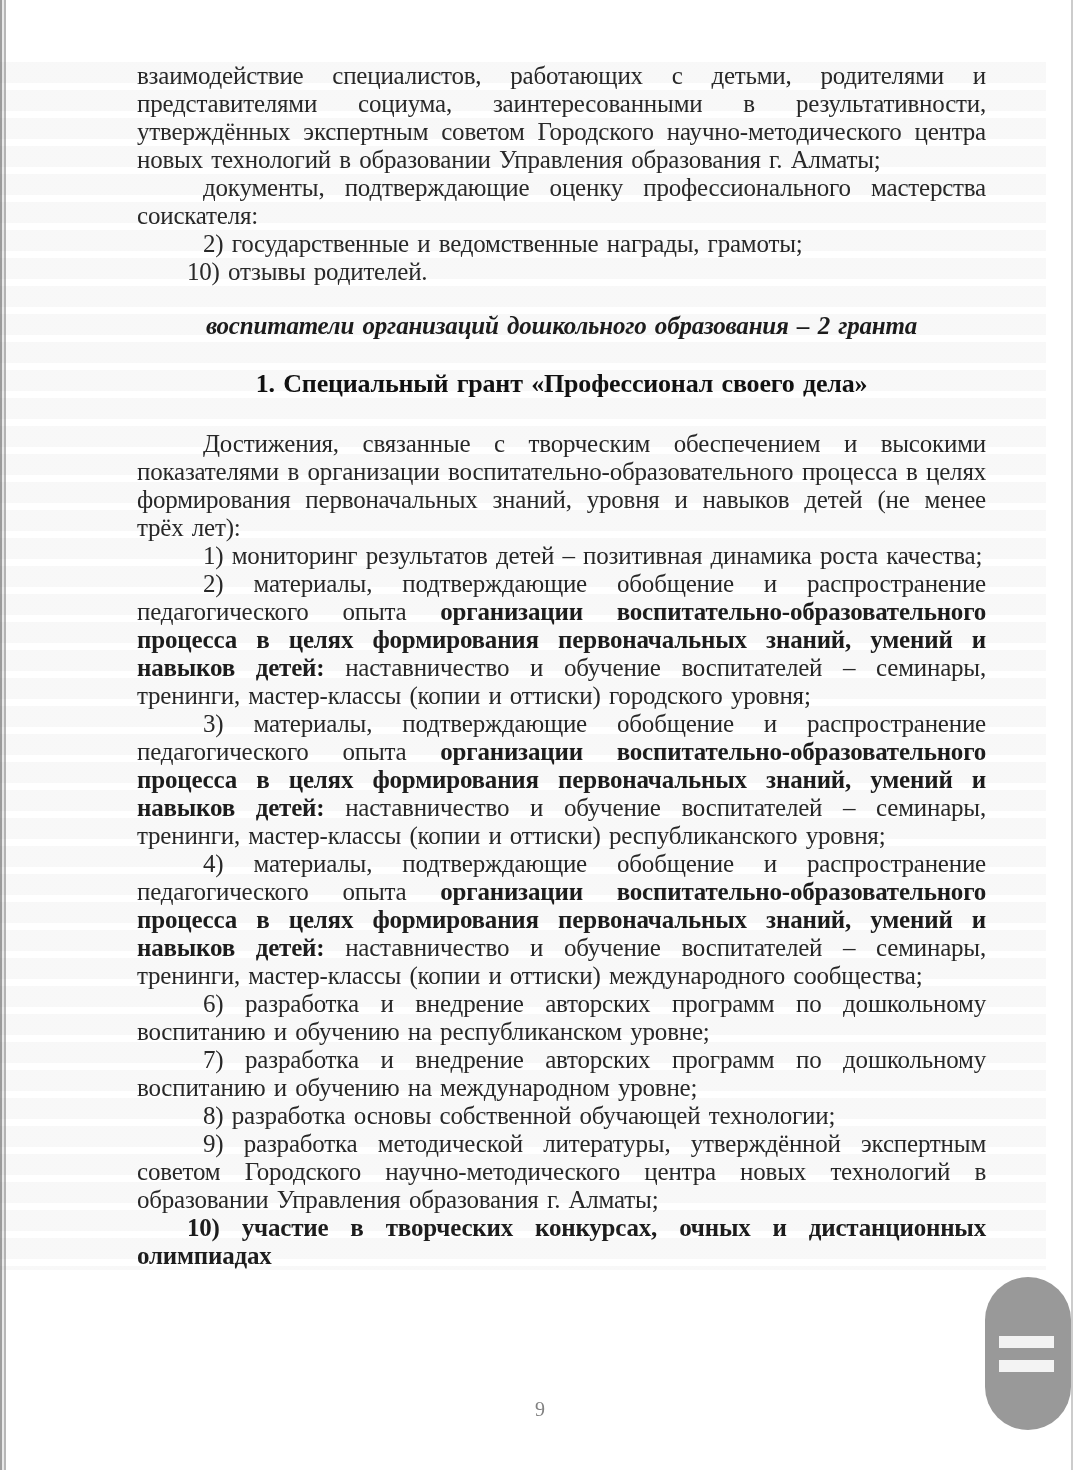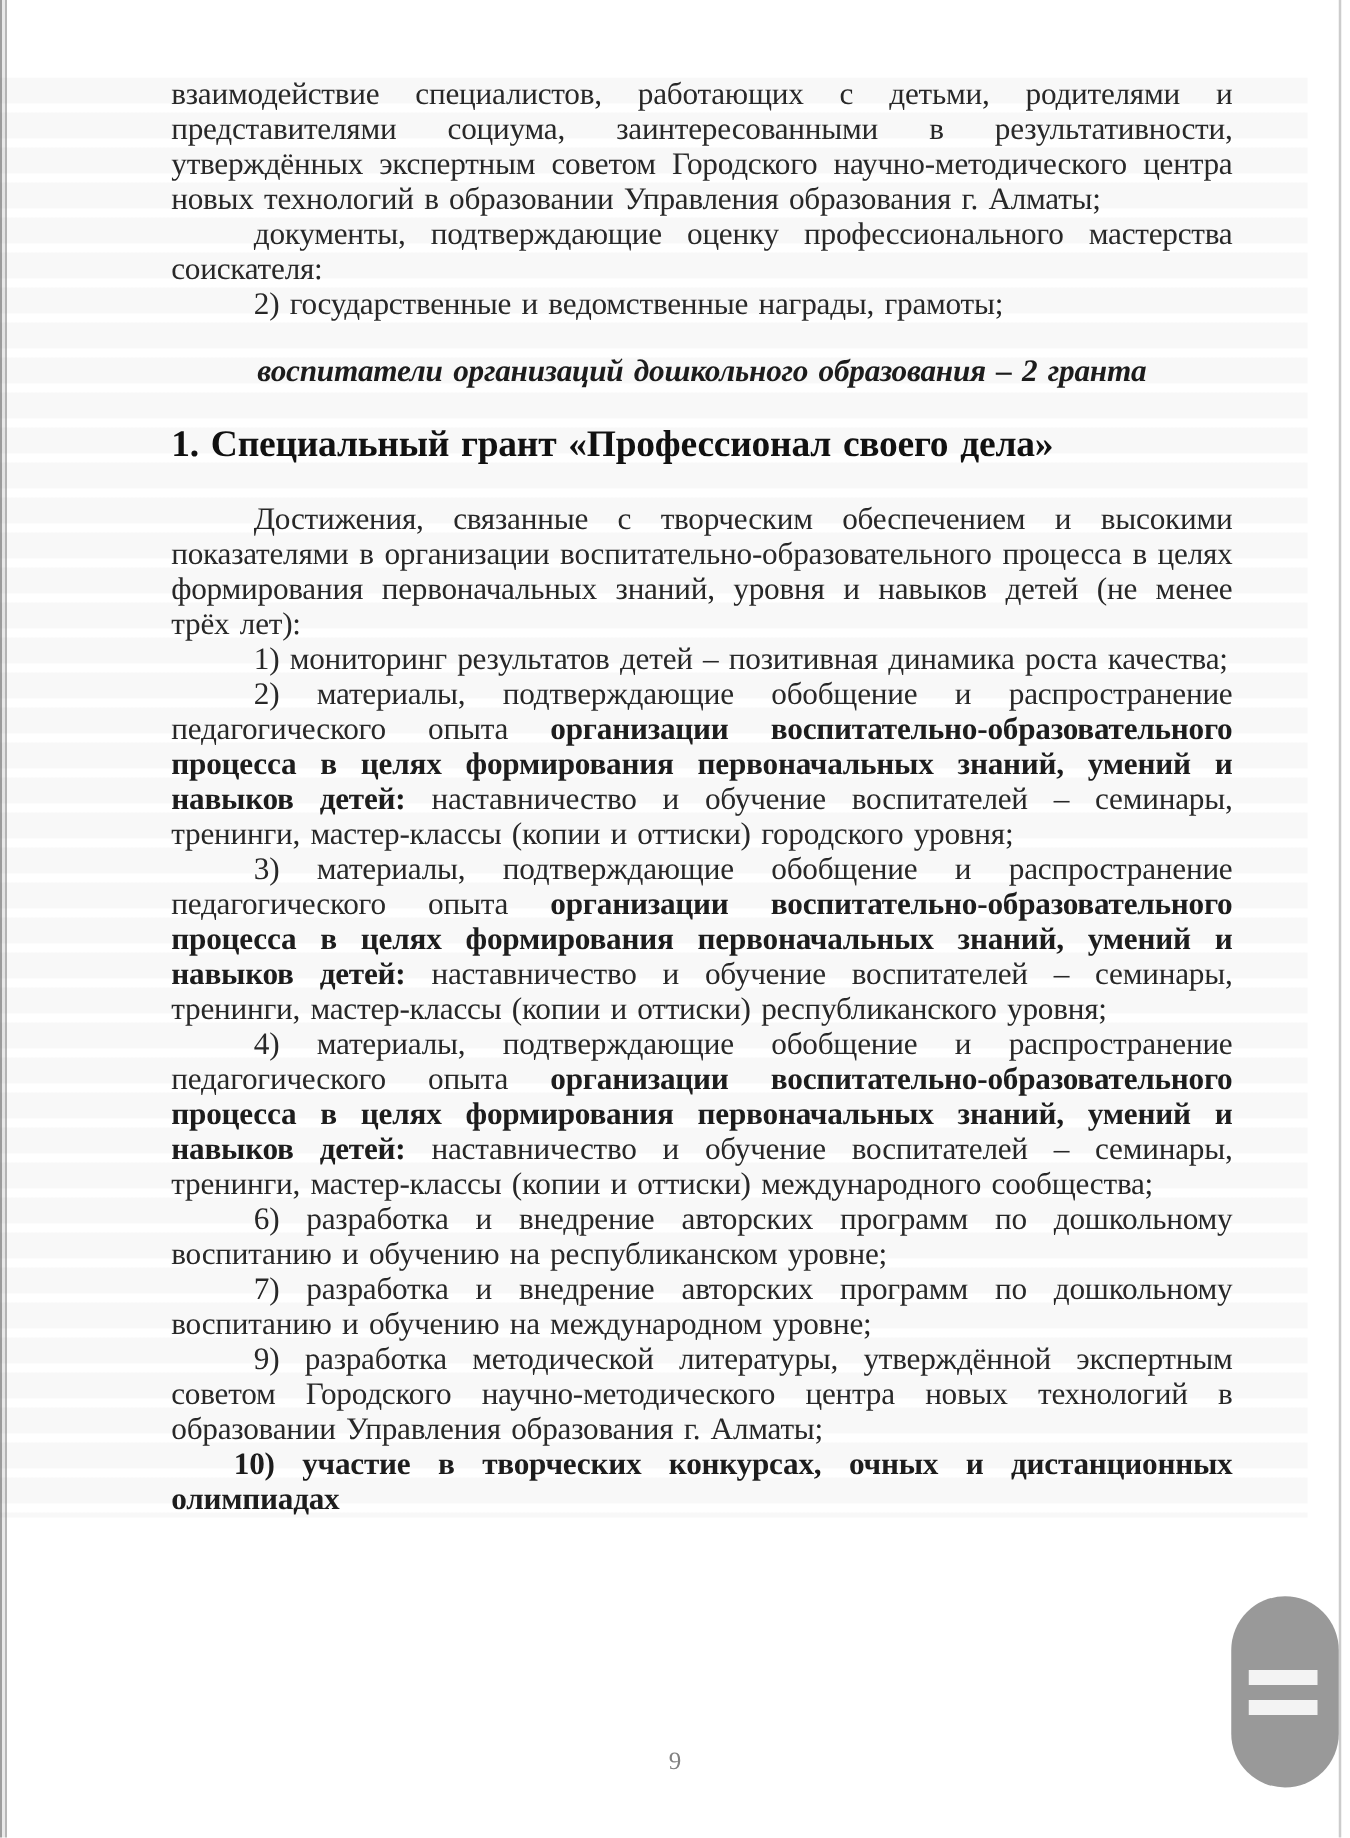--- a/index.html
+++ b/index.html
@@ -37,23 +37,23 @@
   .doc p{margin:0;text-indent:66px;}
   .doc p.flush{text-indent:0;}
   .doc p.hang10{text-indent:50px;}
   .h-category{
     text-align:center;font-weight:bold;font-style:italic;
     text-underline-offset:5px;text-decoration-thickness:2px;
     margin-top:26px !important;text-indent:0 !important;
     color:#1c1c1c;
   }
   .h-grant{
-    font-weight:bold;
+    text-align:center;font-weight:bold;
     margin-top:30px !important;text-indent:0 !important;
-    font-size:30px;color:#111111;
+    font-size:26px;color:#111111;
   }
   .intro-gap{margin-top:32px !important;}
   .b{font-weight:bold;color:#1d1d1d;}
   .bold-line{font-weight:bold;color:#1d1d1d;}
   
   .page-num{
     position:absolute;left:0;top:1398px;width:1080px;
     text-align:center;
     font-size:20px;color:#818181;
   }
@@ -78,40 +78,42 @@
 <div class="doc">
 
   <p class="flush">взаимодействие специалистов, работающих с детьми, родителями и представителями социума, заинтересованными в результативности, утверждённых экспертным советом Городского научно-методического центра новых технологий в образовании Управления образования г. Алматы;</p>
 
 
   <p>документы, подтверждающие оценку профессионального мастерства соискателя:</p>
 
   <p>2) государственные и ведомственные награды, грамоты;</p>
 
 
+  <p class="hang10">10) отзывы родителей.</p>
 
   <p class="h-category">воспитатели организаций дошкольного образования – 2 гранта</p>
 
   <p class="h-grant">1. Специальный грант «Профессионал своего дела»</p>
 
   <p class="intro-gap">Достижения, связанные с творческим обеспечением и высокими показателями в организации воспитательно-образовательного процесса в целях формирования первоначальных знаний, уровня и навыков детей (не менее трёх лет):</p>
 
   <p>1) мониторинг результатов детей – позитивная динамика роста качества;</p>
 
   <p><span>2) материалы, подтверждающие обобщение и распространение педагогического опыта </span><span class="b">организации воспитательно-образовательного процесса в целях формирования первоначальных знаний, умений и навыков детей:</span><span> наставничество и обучение воспитателей – семинары, тренинги, мастер-классы (копии и оттиски) городского уровня;</span></p>
 
   <p><span>3) материалы, подтверждающие обобщение и распространение педагогического опыта </span><span class="b">организации воспитательно-образовательного процесса в целях формирования первоначальных знаний, умений и навыков детей:</span><span> наставничество и обучение воспитателей – семинары, тренинги, мастер-классы (копии и оттиски) республиканского уровня;</span></p>
 
   <p><span>4) материалы, подтверждающие обобщение и распространение педагогического опыта </span><span class="b">организации воспитательно-образовательного процесса в целях формирования первоначальных знаний, умений и навыков детей:</span><span> наставничество и обучение воспитателей – семинары, тренинги, мастер-классы (копии и оттиски) международного сообщества;</span></p>
 
 
   <p>6) разработка и внедрение авторских программ по дошкольному воспитанию и обучению на республиканском уровне;</p>
 
   <p>7) разработка и внедрение авторских программ по дошкольному воспитанию и обучению на международном уровне;</p>
 
+  <p>8) разработка основы собственной обучающей технологии;</p>
 
   <p>9) разработка методической литературы, утверждённой экспертным советом Городского научно-методического центра новых технологий в образовании Управления образования г. Алматы;</p>
 
   <p class="hang10 bold-line">10) участие в творческих конкурсах, очных и дистанционных олимпиадах</p>
 
 </div>
 
 <div class="page-num">9</div>
 
 <button class="fab" type="button">

